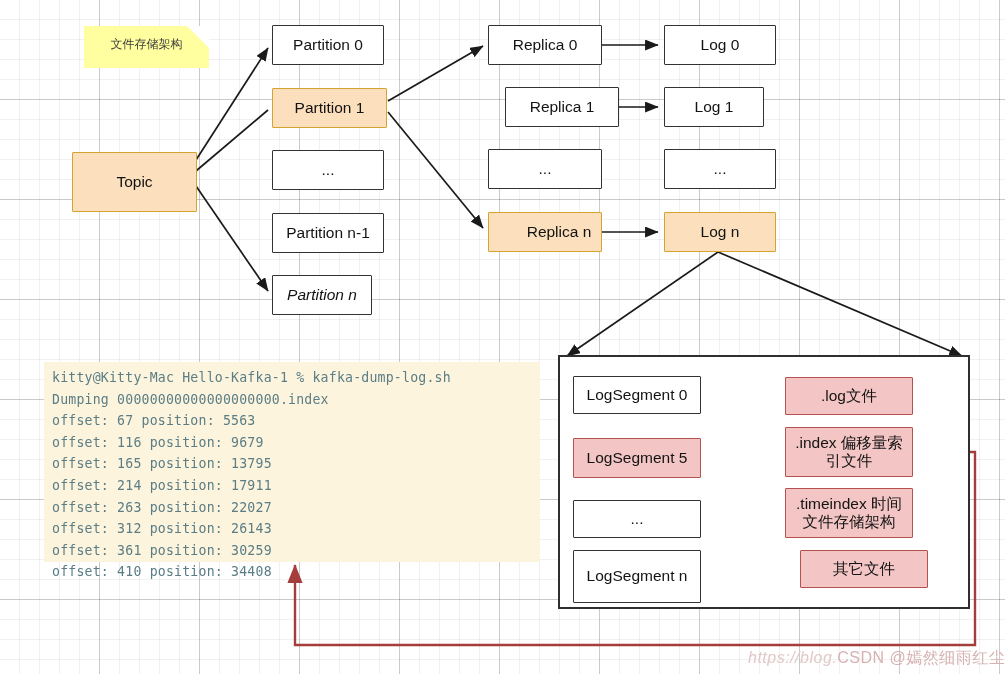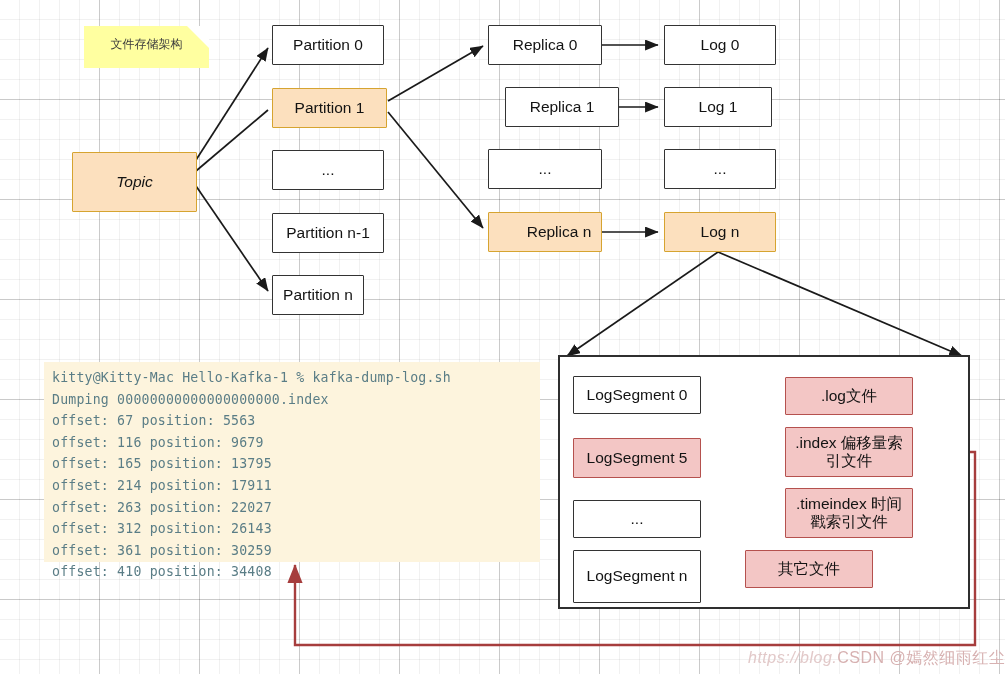--- a/index.html
+++ b/index.html
@@ -129,35 +129,35 @@
     <path d="M702,464 L784,562" stroke="#1a1a1a" stroke-width="1.7" fill="none" marker-end="url(#ah)"></path>
 
     <path d="M914,452 L975,452 L975,645 L295,645 L295,565" stroke="#a63d3d" stroke-width="2.4" fill="none" marker-end="url(#ahr)"></path>
   </svg>
 
   <div class="sticky" style="left:84px; top:26px; width:125px; height:42px;">
     <span class="fold"></span>
     <span>文件存储架构</span>
   </div>
 
-  <div class="node orange" style="left:72px; top:152px; width:125px; height:60px;font-style:italic;">Topic</div>
+  <div class="node orange" style="left:72px; top:152px; width:125px; height:60px;">Topic</div>
 
   <div class="node plain" style="left:272px; top:25px;  width:112px; height:40px;">Partition 0</div>
   <div class="node orange" style="left:272px; top:88px;  width:115px; height:40px;">Partition 1</div>
   <div class="node plain" style="left:272px; top:150px; width:112px; height:40px;">...</div>
   <div class="node plain" style="left:272px; top:213px; width:112px; height:40px;">Partition n-1</div>
-  <div class="node plain" style="left:272px; top:275px; width:92px; height:40px;">Partition n</div>
+  <div class="node plain" style="left:272px; top:275px; width:100px; height:40px;font-style:italic;">Partition n</div>
 
   <div class="node plain" style="left:488px; top:25px;  width:114px; height:40px;text-align:center;">Replica 0</div>
   <div class="node plain" style="left:488px; top:87px;  width:114px; height:40px;margin-left:17px;">Replica 1</div>
   <div class="node plain" style="left:488px; top:149px; width:114px; height:40px;">...</div>
   <div class="node orange" style="left:488px; top:212px; width:114px; height:40px;padding-left:28px;">Replica n</div>
 
   <div class="node plain" style="left:664px; top:25px;  width:112px; height:40px;">Log 0</div>
-  <div class="node plain" style="left:664px; top:87px;  width:108px; height:40px;">Log 1</div>
+  <div class="node plain" style="left:664px; top:87px;  width:100px; height:40px;">Log 1</div>
   <div class="node plain" style="left:664px; top:149px; width:112px; height:40px;">...</div>
   <div class="node orange" style="left:664px; top:212px; width:112px; height:40px;">Log n</div>
 
   <div class="terminal" style="left:44px; top:362px; width:496px; height:200px;">kitty@Kitty-Mac Hello-Kafka-1 % kafka-dump-log.sh
 Dumping 00000000000000000000.index
 offset: 67 position: 5563
 offset: 116 position: 9679
 offset: 165 position: 13795
 offset: 214 position: 17911
 offset: 263 position: 22027
@@ -169,20 +169,20 @@
 
   <div class="node plain" style="left:573px; top:376px; width:128px; height:38px;">LogSegment 0</div>
   <div class="node pink" style="left:573px; top:438px; width:128px; height:40px;">LogSegment 5</div>
   <div class="node plain" style="left:573px; top:500px; width:128px; height:38px;">...</div>
   <div class="node plain" style="left:573px; top:550px; width:128px; height:53px;">LogSegment n</div>
 
   <div class="node pink" style="left:785px; top:377px; width:128px; height:38px;">.log文件</div>
   <div class="node pink" style="left:785px; top:427px; width:128px; height:50px;">.index 偏移量索
 引文件</div>
   <div class="node pink" style="left:785px; top:488px; width:128px; height:50px;">.timeindex 时间
-戳索引文件</div>
-  <div class="node pink" style="left:745px; top:550px; width:128px; height:38px;">其它文件</div>
+文件存储架构</div>
+  <div class="node pink" style="left:800px; top:550px; width:128px; height:38px;">其它文件</div>
 
   <div class="watermark" style="left:748px; top:648px;">
     <span class="dim">https://blog.</span><span>CSDN @嫣然细雨红尘路</span>
   </div>
 
 </div>
 
 </body></html>

